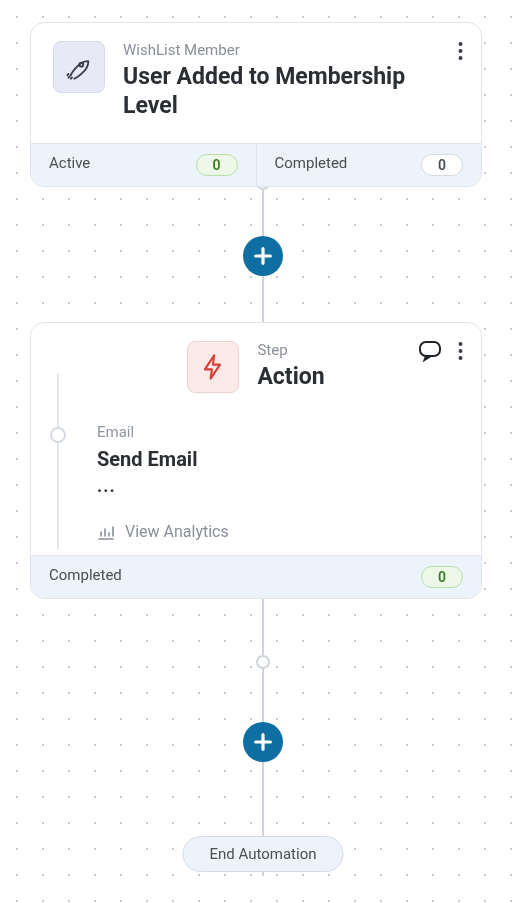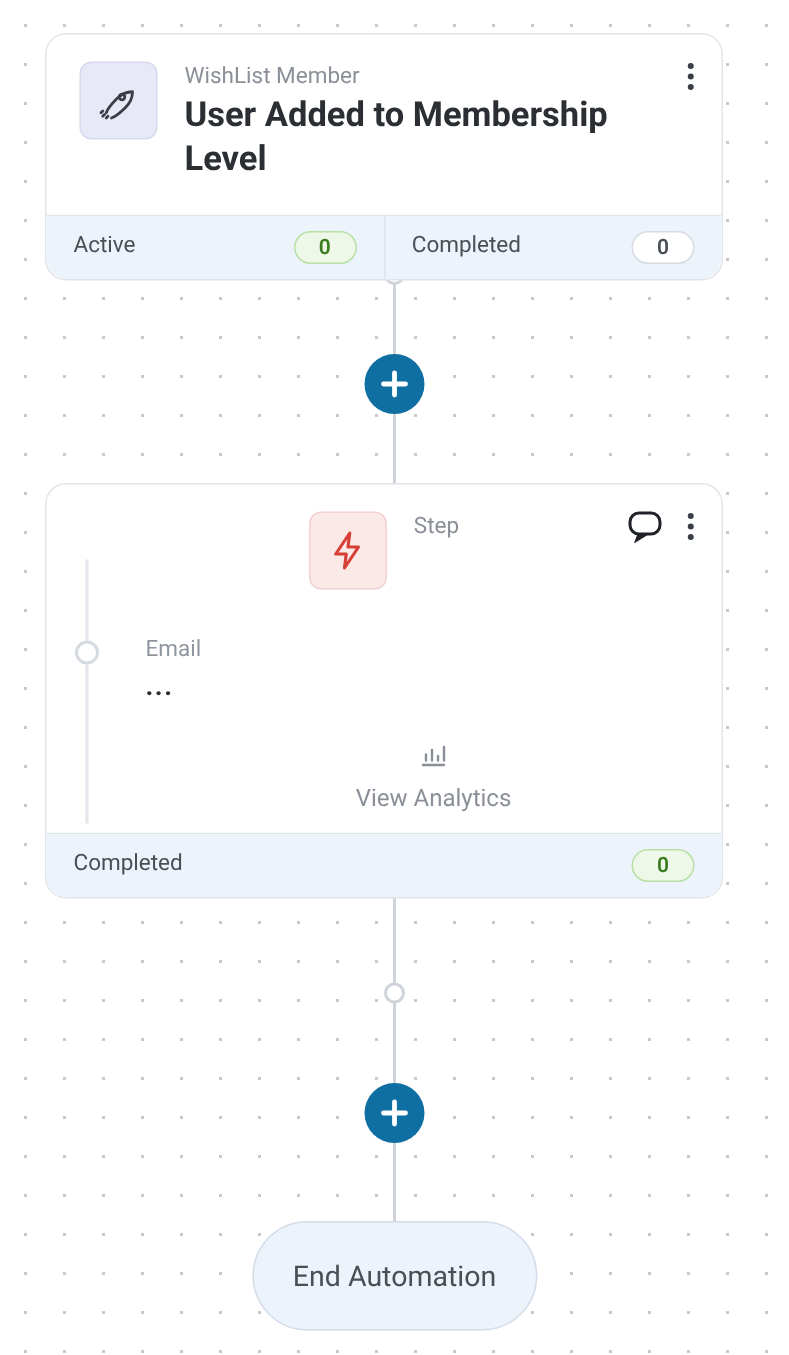--- a/index.html
+++ b/index.html
@@ -154,36 +154,35 @@
   .sub-content .subtitle { color: #2b2f33; font-weight: 700; font-size: 20px; margin-bottom: 4px; }
   .sub-content .dots { color: #2b2f33; font-weight: 700; font-size: 18px; letter-spacing: 1px; }
   .analytics {
     margin-top: 26px;
     display: flex;
     align-items: center;
     gap: 10px;
     color: #8a8f98;
     font-size: 16px;
     cursor: pointer;
-    flex-direction: column;
   }
   .analytics svg { width: 18px; height: 18px; }
 
   
   .end-badge {
     position: absolute;
     left: 50%;
     transform: translateX(-50%);
-    top: 814px;
+    top: 836px;
     background: #edf3fb;
     border: 1px solid #d3dce8;
     border-radius: 999px;
-    padding: 24px 26px;
+    padding: 8px 26px;
     color: #4a4f55;
-    font-size: 19px;
+    font-size: 15px;
     z-index: 5;
   }
 
   .kebab { cursor: pointer; padding: 4px; }
   .kebab svg { width: 5px; height: 20px; }
 
   .comment-icon { cursor: pointer; }
   .comment-icon svg { width: 24px; height: 22px; }
 </style>
 </head>
@@ -238,20 +237,21 @@
 
   <div class="card" style="top:322px;">
     <div class="card-body" style="padding-bottom:0;justify-content:center;">
       <div class="icon-box bolt">
         <svg viewBox="0 0 24 24" fill="none" stroke="#d64036" stroke-width="1.8" stroke-linejoin="round" stroke-linecap="round">
           <path d="M13 2 5 14h6l-1 8 8-12h-6z"></path>
         </svg>
       </div>
       <div class="card-headings">
         <div class="eyebrow">Step</div>
+        <div class="title">Action</div>
       </div>
       <div class="card-actions">
         <div class="comment-icon">
           <svg viewBox="0 0 24 22" fill="none" stroke="#1f2328" stroke-width="2">
             <rect x="2" y="2" width="20" height="14" rx="6"></rect>
             <path d="M9 16l-2 4 6-4" fill="#1f2328" stroke="none"></path>
             <path d="M8 16l-1.5 4L13 16"></path>
           </svg>
         </div>
         <div class="kebab">
@@ -262,20 +262,21 @@
             </svg>
         </div>
       </div>
     </div>
 
     <div class="sub-timeline">
       <div class="sub-vline"></div>
       <div class="sub-dot"></div>
       <div class="sub-content">
         <div class="eyebrow">Email</div>
+        <div class="subtitle">Send Email</div>
         <div class="dots">...</div>
         <div class="analytics">
           <svg viewBox="0 0 18 18" fill="none" stroke="#8a8f98" stroke-width="1.6" stroke-linecap="round">
             <path d="M2 16h14"></path>
             <path d="M4 13V9M8 13V6M12 13v-3M16 13V4"></path>
           </svg>
           <span>View Analytics</span>
         </div>
       </div>
     </div>

